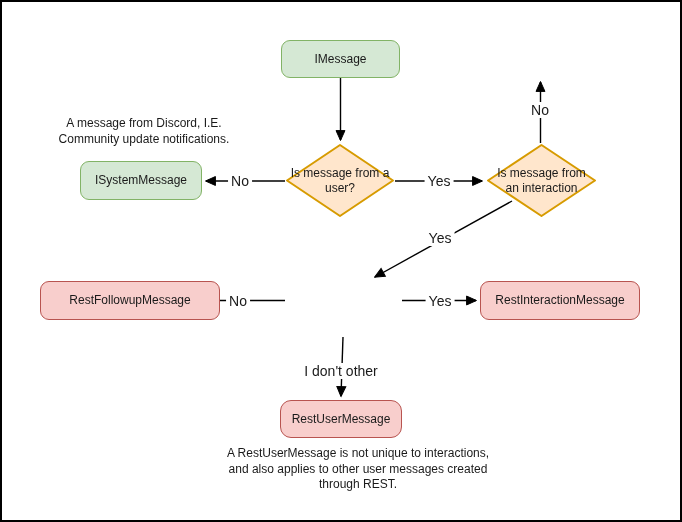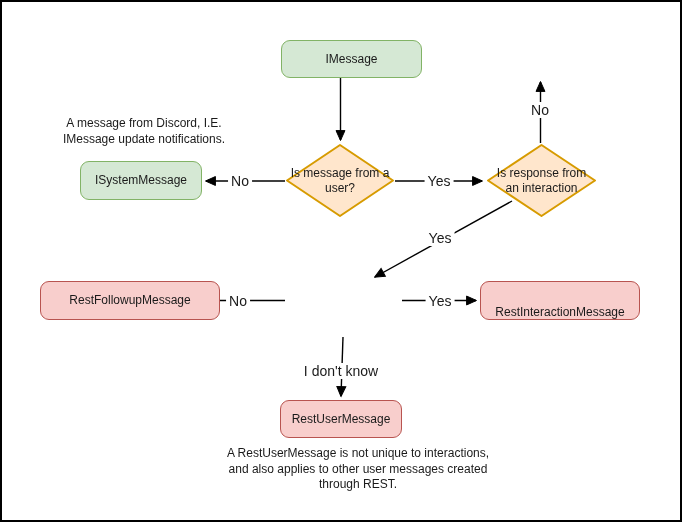--- a/index.html
+++ b/index.html
@@ -57,26 +57,26 @@
   }
   .note {
     position: absolute;
     font-size: 12px;
     line-height: 1.3;
     text-align: center;
     white-space: pre-line;
     margin: -2px 0 0 -2px;
   }
   
-  #n-imessage              { left: 281px; top: 40px;  width: 141px; height: 38px; }
+  #n-imessage              { left: 281px; top: 40px;  width: 119px; height: 38px; }
   #n-iusermessage          { left: 481px; top: 40px;  width: 119px; height: 38px; }
   #n-isystemmessage        { left: 80px;  top: 161px; width: 122px; height: 39px; }
   #n-restfollowupmessage   { left: 40px;  top: 281px; width: 180px; height: 39px; }
-  #n-restinteractionmessage{ left: 480px; top: 281px; width: 160px; height: 39px; align-items: flex-end; }
-  #n-restusermessage       { left: 280px; top: 400px; width: 122px; height: 38px; }
+  #n-restinteractionmessage{ left: 480px; top: 281px; width: 160px; height: 39px; }
+  #n-restusermessage       { left: 280px; top: 400px; width: 122px; height: 38px; border-radius: 11px; }
   #d-is-from-user          { left: 285px; top: 143px; width: 110px; height: 75px; }
   #d-is-from-interaction   { left: 486px; top: 143px; width: 111px; height: 75px; }
   #d-is-initial-response   { left: 285px; top: 263px; width: 117px; height: 75px; }
   
   #el-user-no        { left: 240px; top: 181px; }
   #el-user-yes       { left: 439px; top: 181px; }
   #el-interaction-no { left: 540px; top: 110px; }
   #el-interaction-yes{ left: 440px; top: 238px; }
   #el-initial-no     { left: 238px; top: 301px; }
   #el-initial-yes    { left: 440px; top: 301px; }
@@ -126,30 +126,30 @@
   <div class="decision" id="d-is-from-user">
     <svg viewBox="0 0 110 75" preserveAspectRatio="none">
       <polygon points="55,2 108,37.5 55,73 2,37.5" fill="#ffe6cc" stroke="#d79b00" stroke-width="2" stroke-linejoin="round"></polygon>
     </svg>
     <span class="lbl">Is message from a user?</span>
   </div>
   <div class="decision" id="d-is-from-interaction">
     <svg viewBox="0 0 110 75" preserveAspectRatio="none">
       <polygon points="55,2 108,37.5 55,73 2,37.5" fill="#ffe6cc" stroke="#d79b00" stroke-width="2" stroke-linejoin="round"></polygon>
     </svg>
-    <span class="lbl">Is response from an interaction</span>
+    <span class="lbl">Is message from an interaction</span>
   </div>
 
   <span class="elabel" id="el-user-no">No</span>
   <span class="elabel" id="el-user-yes">Yes</span>
   <span class="elabel" id="el-interaction-no">No</span>
   <span class="elabel" id="el-interaction-yes">Yes</span>
   <span class="elabel" id="el-initial-no">No</span>
   <span class="elabel" id="el-initial-yes">Yes</span>
-  <span class="elabel" id="el-initial-idk">I don't know</span>
+  <span class="elabel" id="el-initial-idk">I don't other</span>
 
   <div class="note" id="note-system">A message from Discord, I.E.
-IMessage update notifications.</div>
+Community update notifications.</div>
   <div class="note" id="note-restuser">A RestUserMessage is not unique to interactions,
 and also applies to other user messages created
 through REST.</div>
 
 </div>
 
 </body></html>

